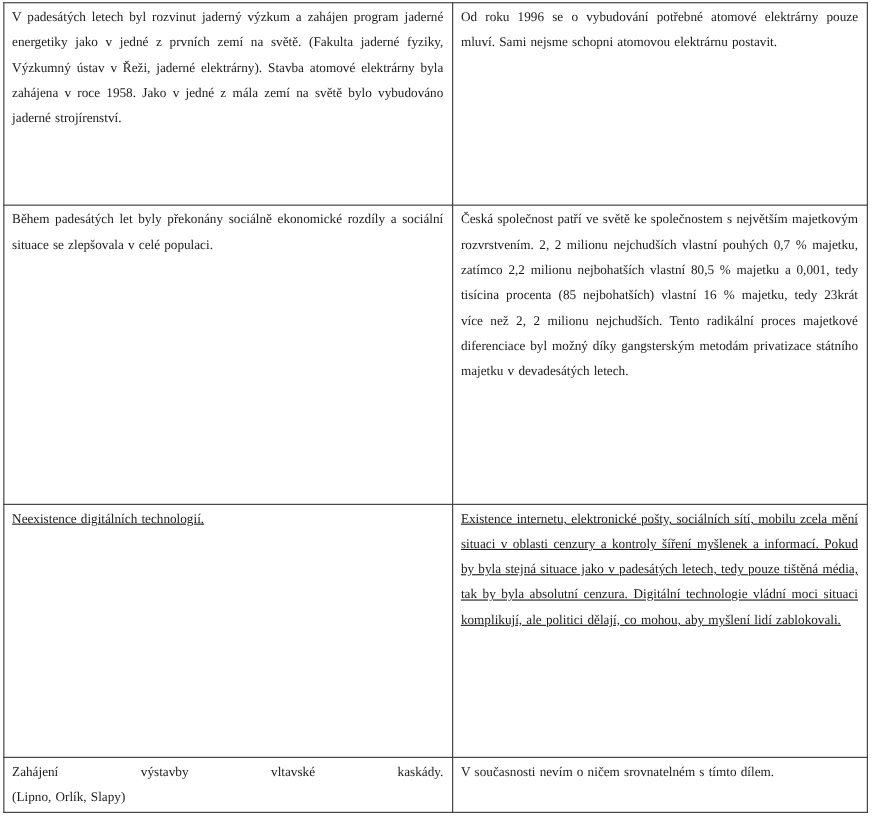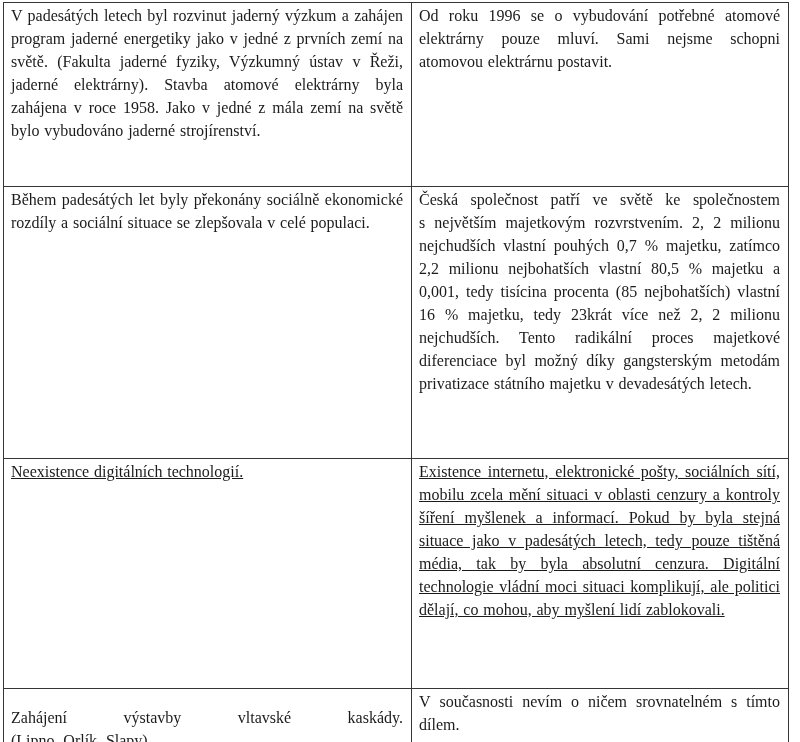--- a/index.html
+++ b/index.html
@@ -16,34 +16,33 @@
   table.doc-table {
     border-collapse: collapse;
     table-layout: fixed;
     width: 785px;
     margin: 2px 0 0 3px;
   }
   table.doc-table td {
     border: 1.5px solid #363636;
     vertical-align: top;
     padding: 1px 8px 2px 7px;
-    font-size: 16px;
+    font-size: 12px;
     line-height: 23px;
     color: #1b1b1b;
     text-align: justify;
     word-spacing: 0.8px;
     overflow: hidden;
   }
   td.row1 { height: 180px; }
   td.row2 { height: 268px; }
   td.row3 { height: 226px; text-decoration: underline; }
   .force-justify {
     display: block;
     text-align-last: justify;
-    margin-top: 16px;
   }
   .plain-line {
     display: block;
   }
 </style>
 </head>
 <body>
 
 <table class="doc-table">
   <colgroup>

